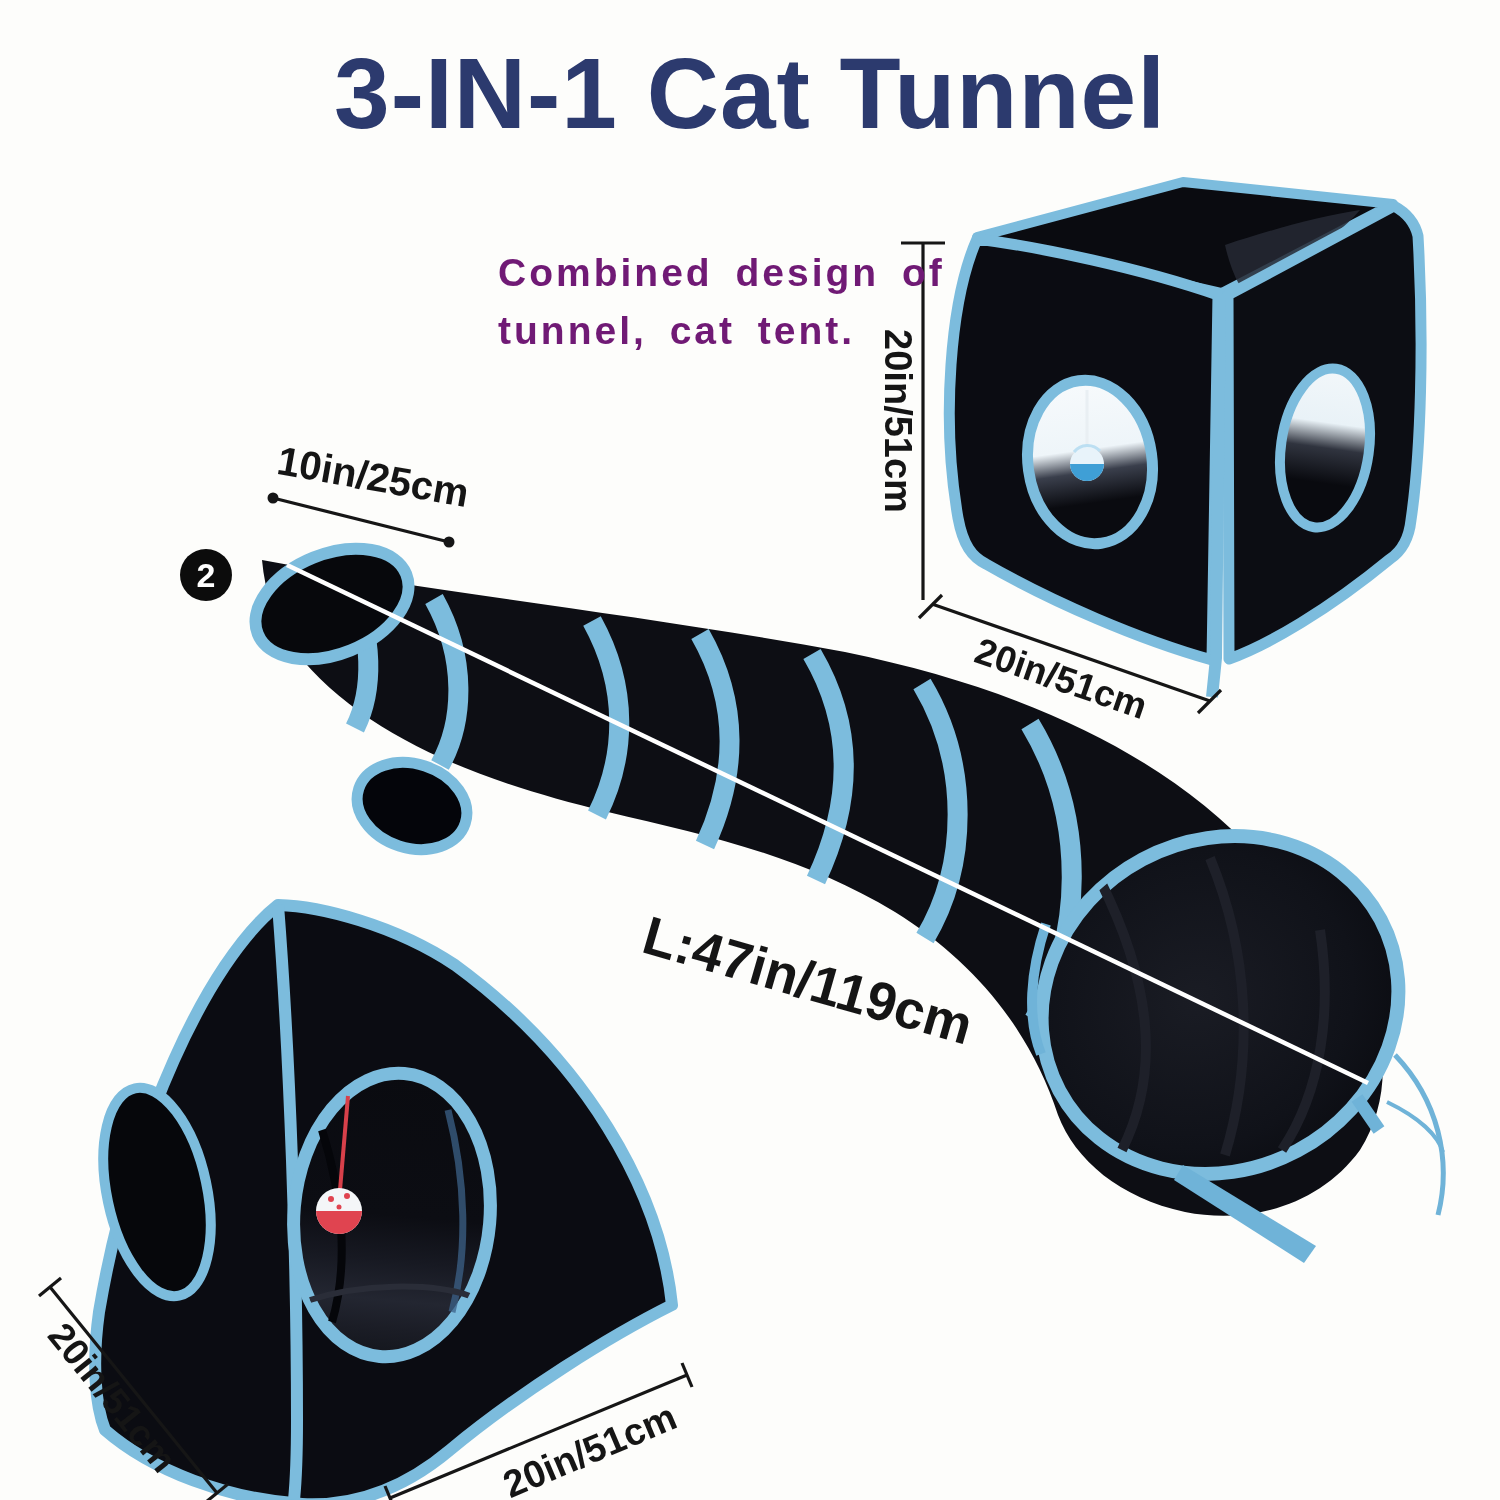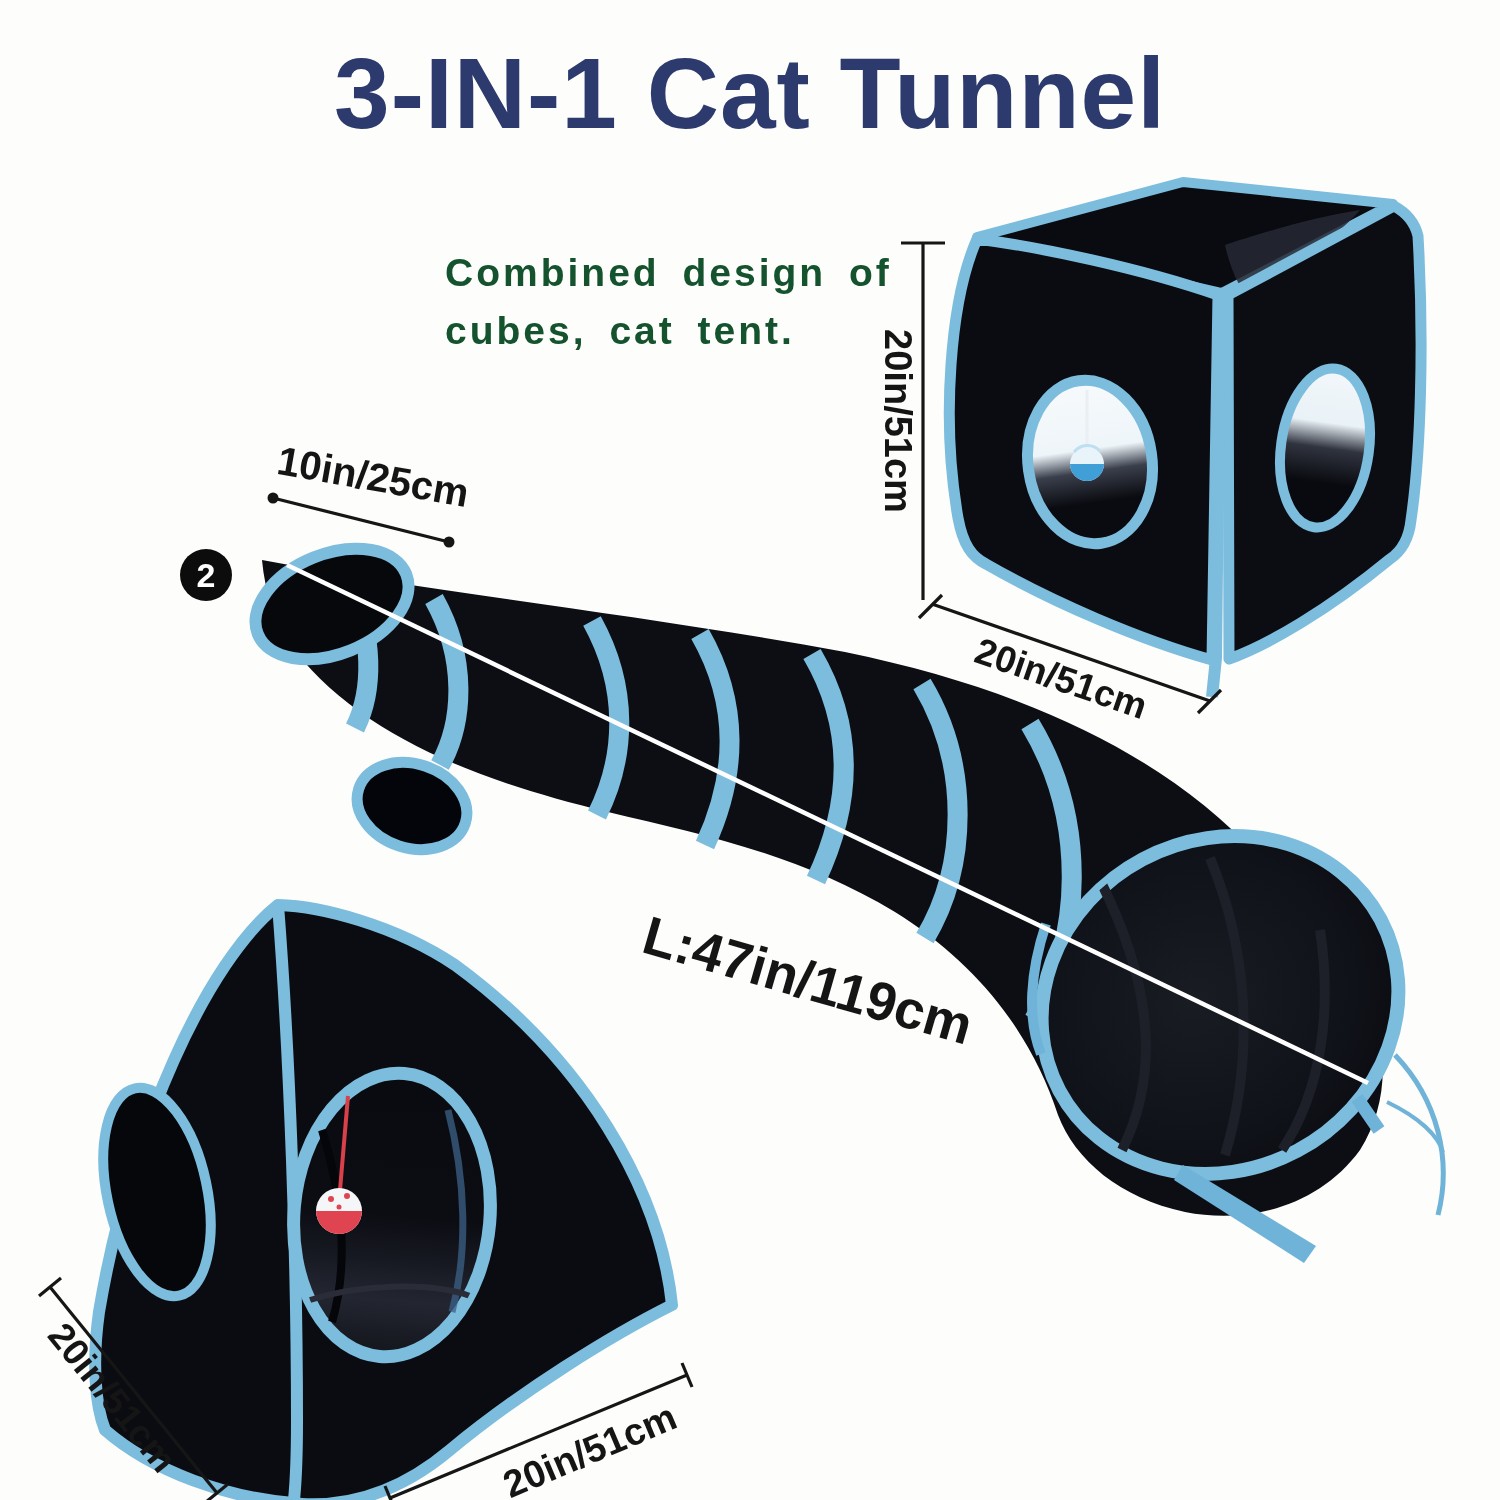--- a/index.html
+++ b/index.html
@@ -5,21 +5,21 @@
   html,body{margin:0;padding:0;background:#ffffff;}
   .canvas{
     position:relative;width:1500px;height:1500px;overflow:hidden;
     background:#fdfdfb;font-family:"Liberation Sans",sans-serif;
   }
   .art{position:absolute;inset:0;}
   .page-title{
     position:absolute;top:36px;left:0;width:100%;text-align:center;
     font-size:100px;font-weight:700;letter-spacing:1px;color:#2c3a6e;white-space:nowrap;
   }
-  .desc{position:absolute;left:445px;top:244px;color:#14532d;}
+  .desc{position:absolute;left:498px;top:244px;color:#701a75;}
   .desc-line{
     font-size:39px;line-height:58px;font-weight:600;
     letter-spacing:3px;word-spacing:9px;white-space:nowrap;
   }
   .dim-label{
     position:absolute;font-weight:700;color:#151515;white-space:nowrap;
     transform:translate(-50%,-50%) rotate(var(--r,0deg));
   }
   .lbl-tunnel-diameter{left:373px;top:477px;--r:10deg;font-size:40px;}
   .lbl-tunnel-length{left:808px;top:980px;--r:16deg;font-size:54px;}
@@ -189,21 +189,21 @@
         <line x1="682" y1="1363" x2="692" y2="1387"></line>
       </g>
       <line x1="287" y1="565" x2="1368" y2="1083" stroke="#ffffff" stroke-width="4.5"></line>
     </g>
   </svg>
 
   <div class="page-title">3-IN-1 Cat Tunnel</div>
 
   <div class="desc">
     <div class="desc-line">Combined design of</div>
-    <div class="desc-line">cubes, cat tent.</div>
+    <div class="desc-line">tunnel, cat tent.</div>
   </div>
 
   <div class="badge">2</div>
 
   <div class="dim-label lbl-tunnel-diameter">10in/25cm</div>
   <div class="dim-label lbl-tunnel-length">L:47in/119cm</div>
   <div class="dim-label lbl-cube-height">20in/51cm</div>
   <div class="dim-label lbl-cube-width">20in/51cm</div>
   <div class="dim-label lbl-tent-side">20in/51cm</div>
   <div class="dim-label lbl-tent-base">20in/51cm</div>

